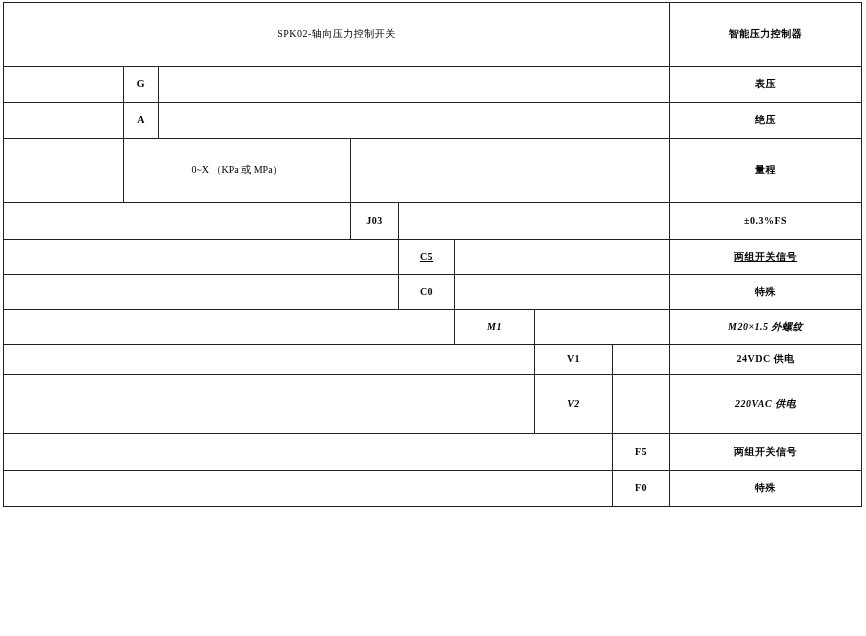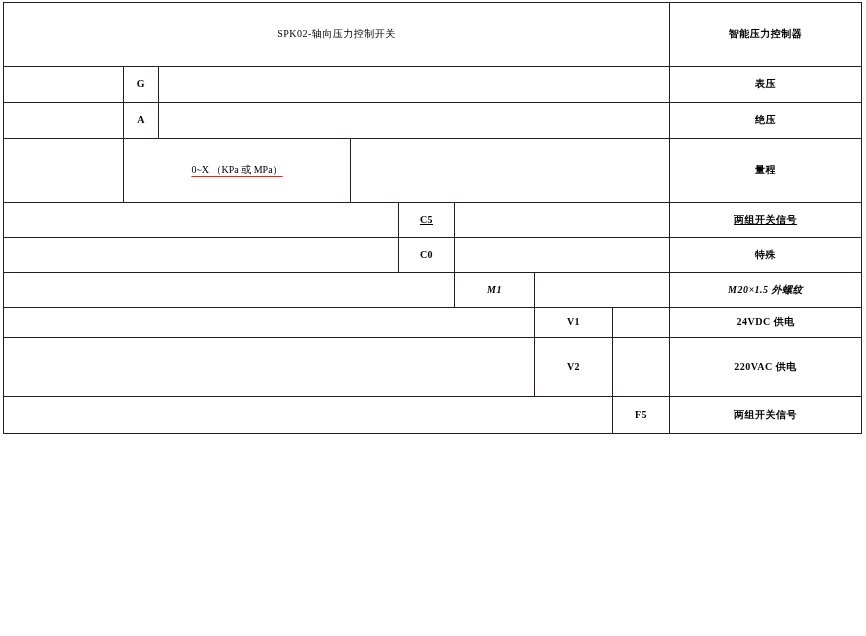--- a/index.html
+++ b/index.html
@@ -48,37 +48,36 @@
   }
   td.desc {
     font-size: 15px;
     font-weight: bold;
     letter-spacing: 0.5px;
   }
   td.range {
     font-family: "DejaVu Sans Mono", "Liberation Mono", monospace;
     font-size: 14px;
     position: relative;
-    text-decoration: underline;
     text-decoration-color: #c0392b;
     text-underline-offset: 3px;
   }
   .r1 { height: 64px; }
   .r2 { height: 36px; }
   .r3 { height: 36px; }
   .r4 { height: 64px; }
   .r5 { height: 37px; }
   .r6 { height: 36px; }
   .r7 { height: 35px; }
   .r8 { height: 35px; text-decoration: underline; }
   .r9 { height: 35px; }
   .r10 { height: 35px; font-style: italic; }
   .r11 { height: 35px; }
   .r12 { height: 30px; }
-  .r13 { height: 59px; }
+  .r13 { height: 59px; font-style: italic; }
   .r14 { height: 37px; }
   .r15 { height: 36px; }
 </style>
 </head>
 <body>
 
 <div class="sheet">
   <table class="spec">
     <colgroup>
       <col style="width:120px">
@@ -112,20 +111,26 @@
         <td class="desc">绝压</td>
       </tr>
 
       <tr class="r4">
         <td class="blank"></td>
         <td class="range" colspan="2">0~X  （KPa 或 MPa）</td>
         <td class="blank" colspan="5"></td>
         <td class="desc">量程</td>
       </tr>
 
+      <tr class="r5">
+        <td class="blank" colspan="3"></td>
+        <td class="code">J03</td>
+        <td class="blank" colspan="4"></td>
+        <td class="desc">±0.3%FS</td>
+      </tr>
 
 
 
       <tr class="r8">
         <td class="blank" colspan="4"></td>
         <td class="code">C5</td>
         <td class="blank" colspan="3"></td>
         <td class="desc">两组开关信号</td>
       </tr>
 
@@ -157,15 +162,20 @@
         <td class="blank"></td>
         <td class="desc">220VAC 供电</td>
       </tr>
 
       <tr class="r14">
         <td class="blank" colspan="7"></td>
         <td class="code">F5</td>
         <td class="desc">两组开关信号</td>
       </tr>
 
+      <tr class="r15">
+        <td class="blank" colspan="7"></td>
+        <td class="code">F0</td>
+        <td class="desc">特殊</td>
+      </tr>
     </tbody>
   </table>
 </div>
 
 </body></html>

